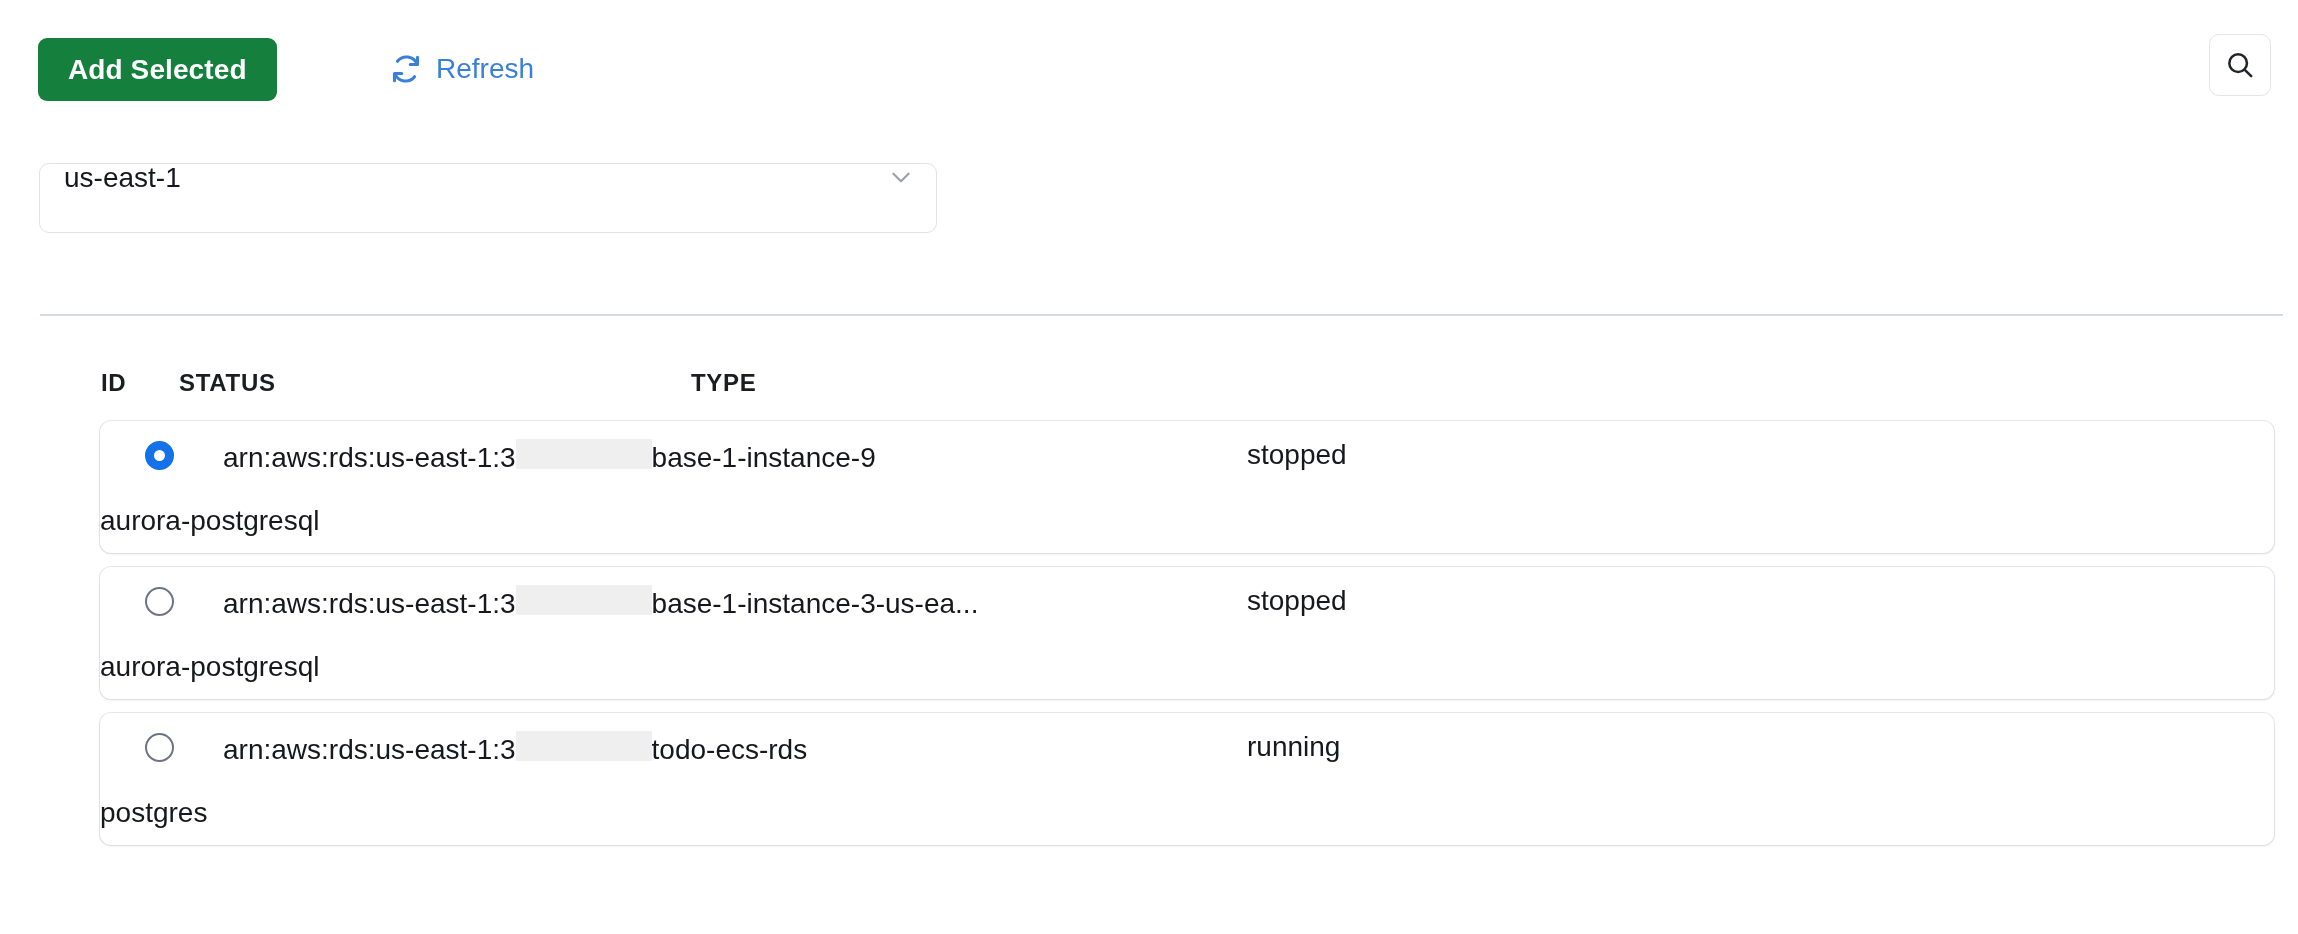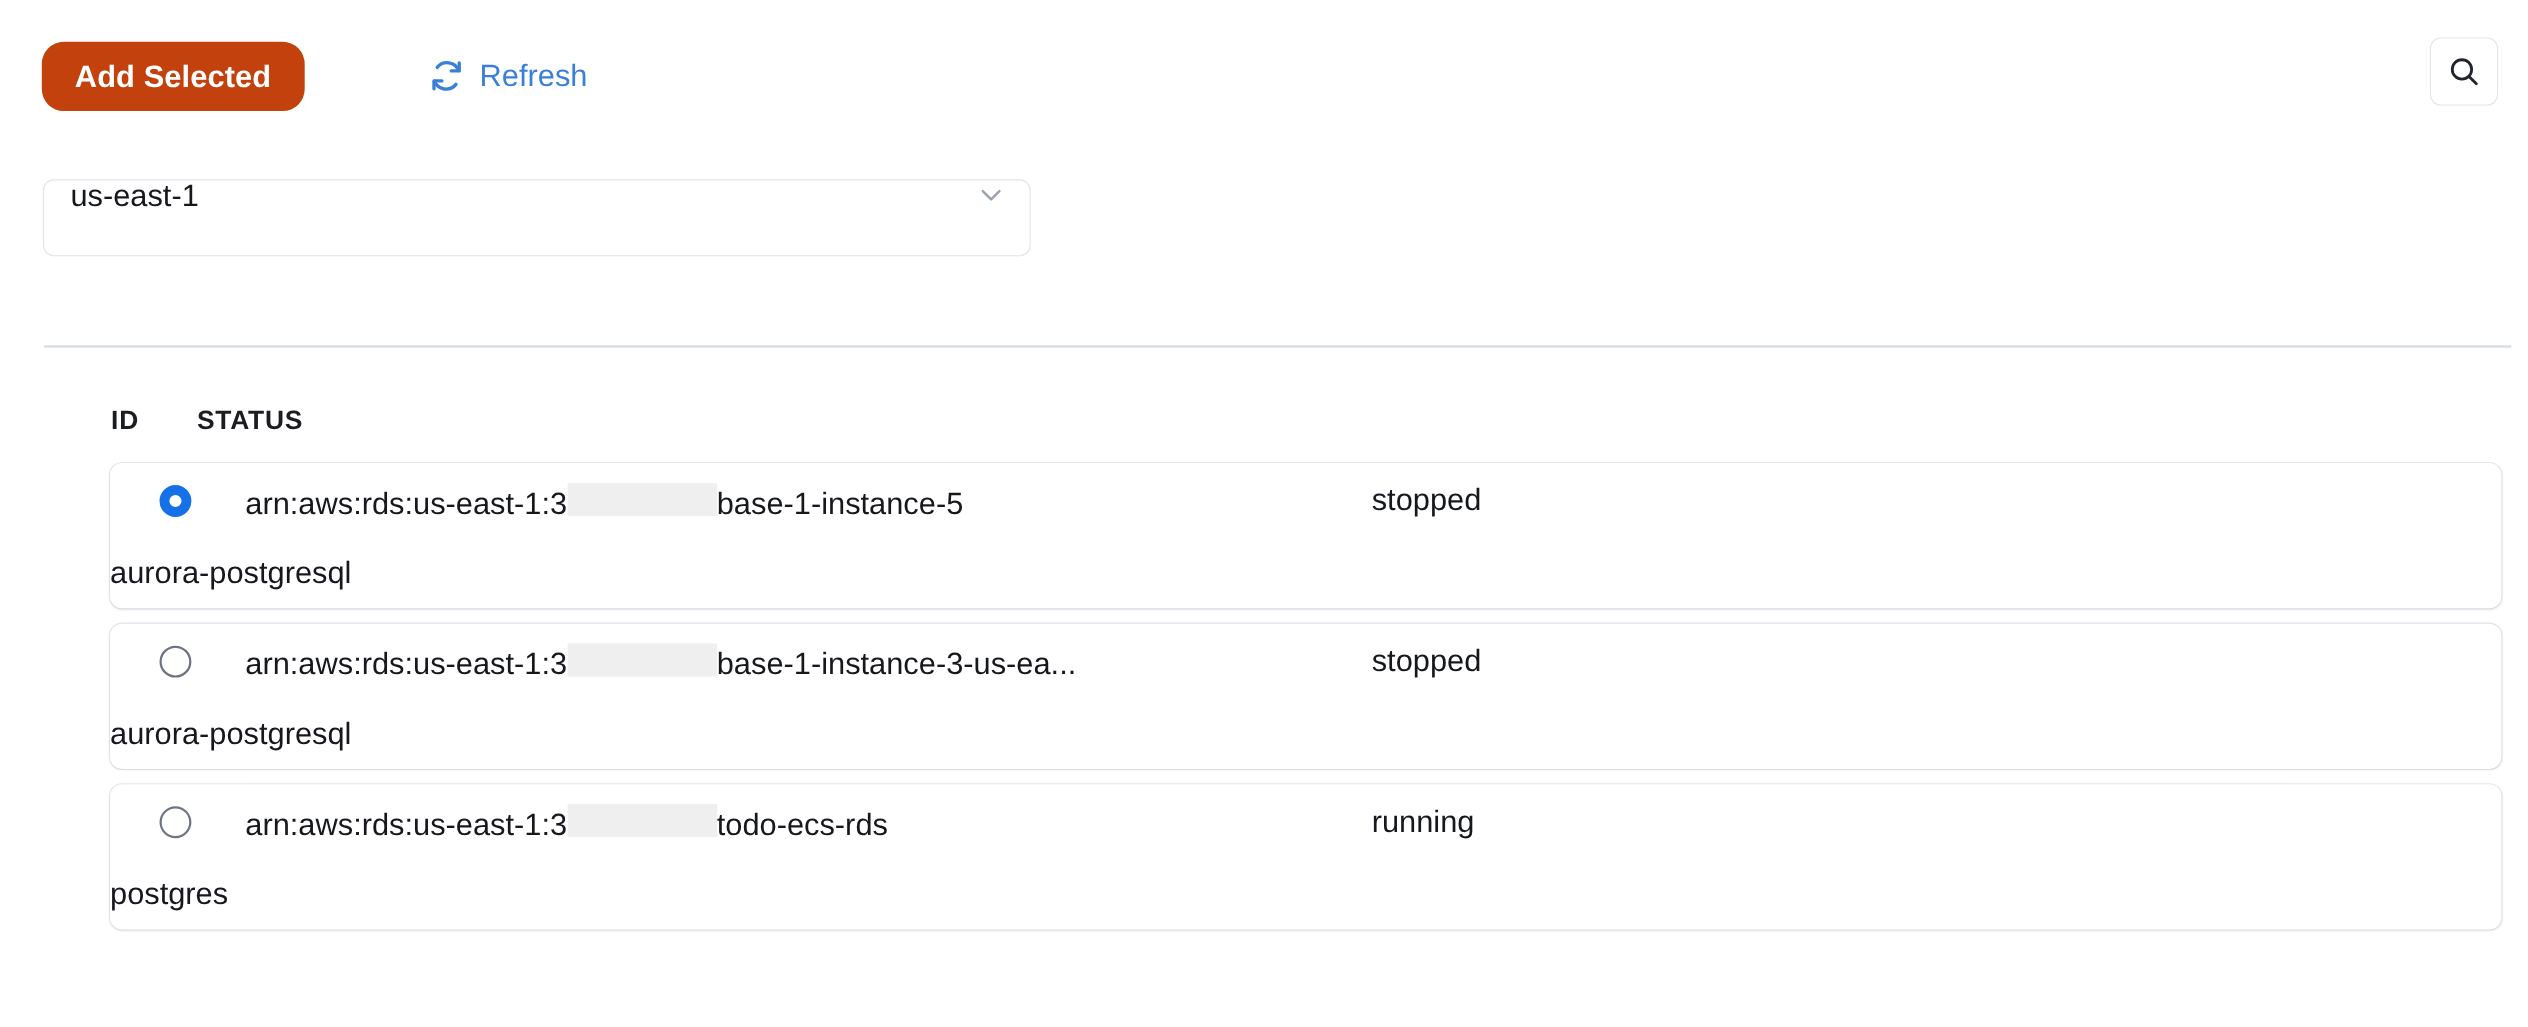--- a/index.html
+++ b/index.html
@@ -25,24 +25,24 @@
     left: 0; top: 0;
     width: 2298px;
     height: 120px;
   }
   .btn-primary {
     position: absolute;
     left: 38px;
     top: 38px;
     height: 63px;
     padding: 0 30px;
-    background: #c2410c;
+    background: #15803d;
     color: #ffffff;
     border: none;
-    border-radius: 20px;
+    border-radius: 9px;
     font-family: "Liberation Sans", sans-serif;
     font-size: 28px;
     font-weight: bold;
     letter-spacing: 0.1px;
     cursor: pointer;
     line-height: 63px;
     text-align: center;
     white-space: nowrap;
   }
   .btn-link {
@@ -231,31 +231,32 @@
     </span>
   </div>
 
   <div class="divider"></div>
 
   <div class="table">
 
     <div class="thead row-grid">
       <div class="th th-id">ID</div>
       <div class="th">STATUS</div>
+      <div class="th">TYPE</div>
     </div>
 
     <div class="rows" id="rows-container">
         <div class="row row-grid">
           <div class="cell radio-cell">
             <span class="radio checked"></span>
           </div>
           <div class="cell id-cell"><span class="idtext">
               <span>arn:aws:rds:us-east-1:3</span>
               <span class="redact" style="width: 136px;"></span>
-              <span>base-1-instance-5</span>
+              <span>base-1-instance-9</span>
             </span></div>
           <div class="cell name-cell"></div>
           <div class="cell">stopped</div>
           <div class="cell">aurora-postgresql</div>
         </div>
         <div class="row row-grid">
           <div class="cell radio-cell">
             <span class="radio"></span>
           </div>
           <div class="cell id-cell"><span class="idtext">

